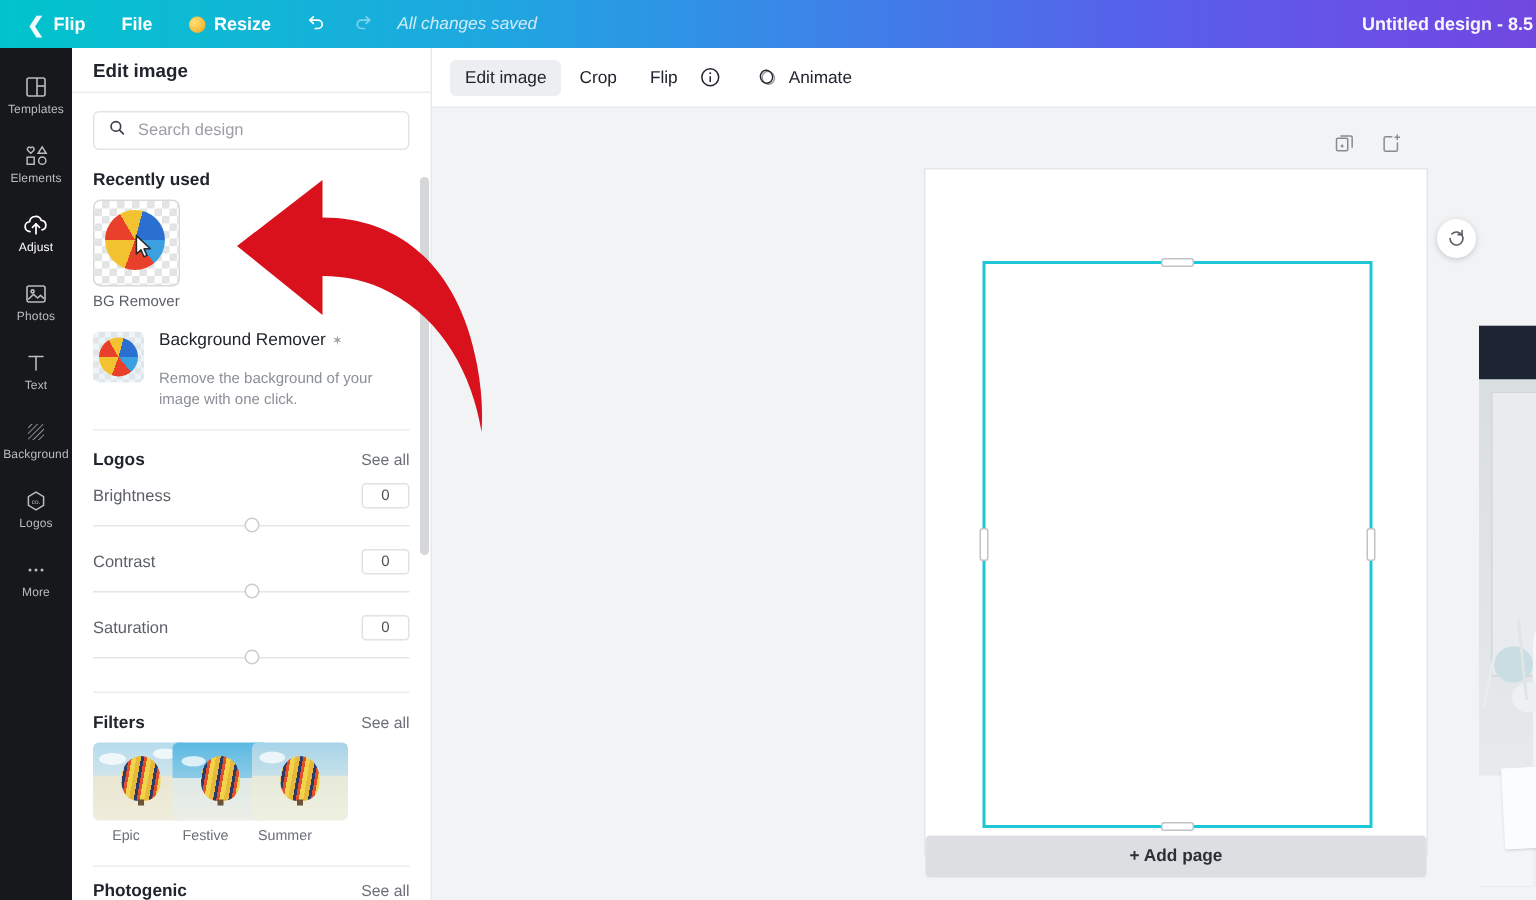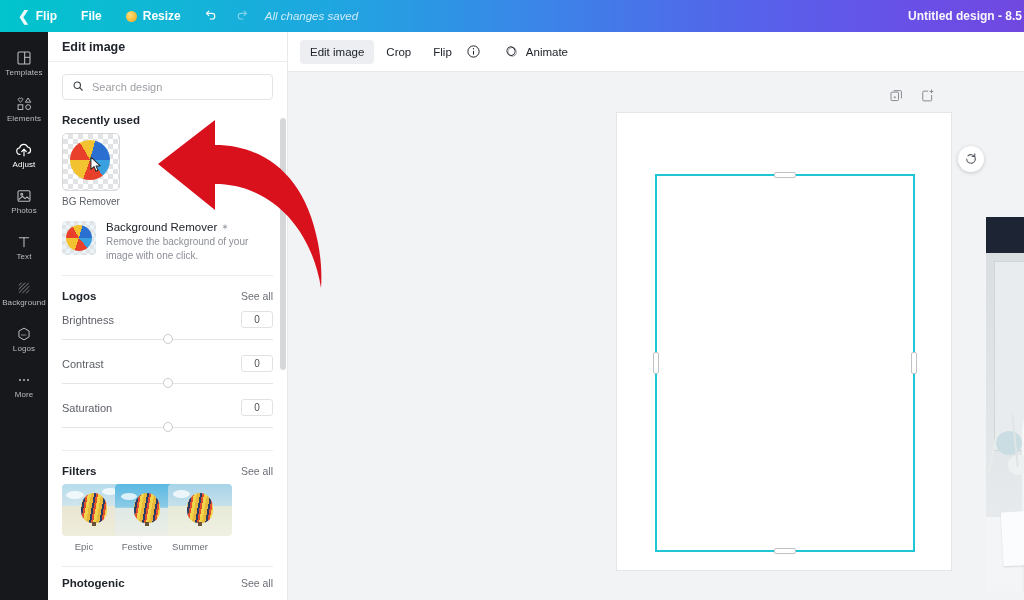--- a/index.html
+++ b/index.html
@@ -100,21 +100,21 @@
   .bgr-row{ display:flex; gap:10px; margin-top:14px; align-items:flex-start; }
   .bgr-thumb{
     width:34px; height:34px; border-radius:4px; position:relative; overflow:hidden; flex:none;
     background-image:
       linear-gradient(45deg,#e2e3e5 25%,transparent 25%,transparent 75%,#e2e3e5 75%),
       linear-gradient(45deg,#e2e3e5 25%,transparent 25%,transparent 75%,#e2e3e5 75%);
     background-size:8px 8px; background-position:0 0,4px 4px; background-color:#eaf4fb;
   }
   .bgr-title{ font-size:11.5px; color:#20242c; display:flex; align-items:center; gap:4px;}
   .bgr-star{ color:#9aa0a6; font-size:9px; }
-  .bgr-desc{ font-size:10px; color:#8b8f96; line-height:1.35; margin-top:2px; max-width:175px;}
+  .bgr-desc{ font-size:10px; color:#8b8f96; line-height:1.35; margin-top:13px; max-width:175px;}
 
   .divider{ height:1px; background:#ececed; margin-top:13px; }
 
   
   .slider-row{ margin-top:9px; }
   .slider-top{ display:flex; align-items:center; justify-content:space-between; }
   .slider-name{ font-size:11px; color:#5b5f66; }
   .slider-val{
     width:32px; height:17px; border:1px solid #e1e2e4; border-radius:3px;
     font-size:10px; color:#4c5057; display:flex; align-items:center; justify-content:center;
@@ -566,13 +566,16 @@
     <span class="handle h-right"></span>
   </div>
 
   <div id="rotate-btn">
     <svg width="14" height="14" viewBox="0 0 24 24" fill="none" stroke="currentColor" stroke-width="1.9" stroke-linecap="round">
         <path d="M4.6 12a7.4 7.4 0 1 0 2.2 -5.3"></path>
         <polyline points="18.4,3 18.4,7.6 13.8,7.6"></polyline>
       </svg>
   </div>
 
+  <div id="addpage">
+    <span>+ Add page</span>
+  </div>
 </div>
 
 </body></html>

